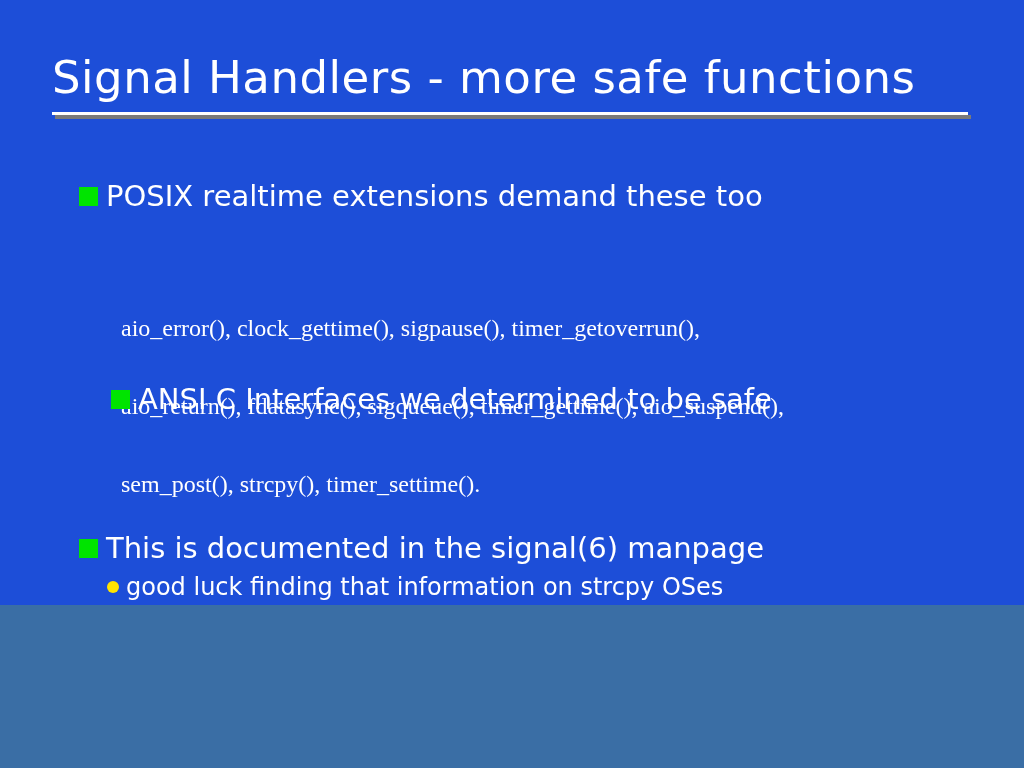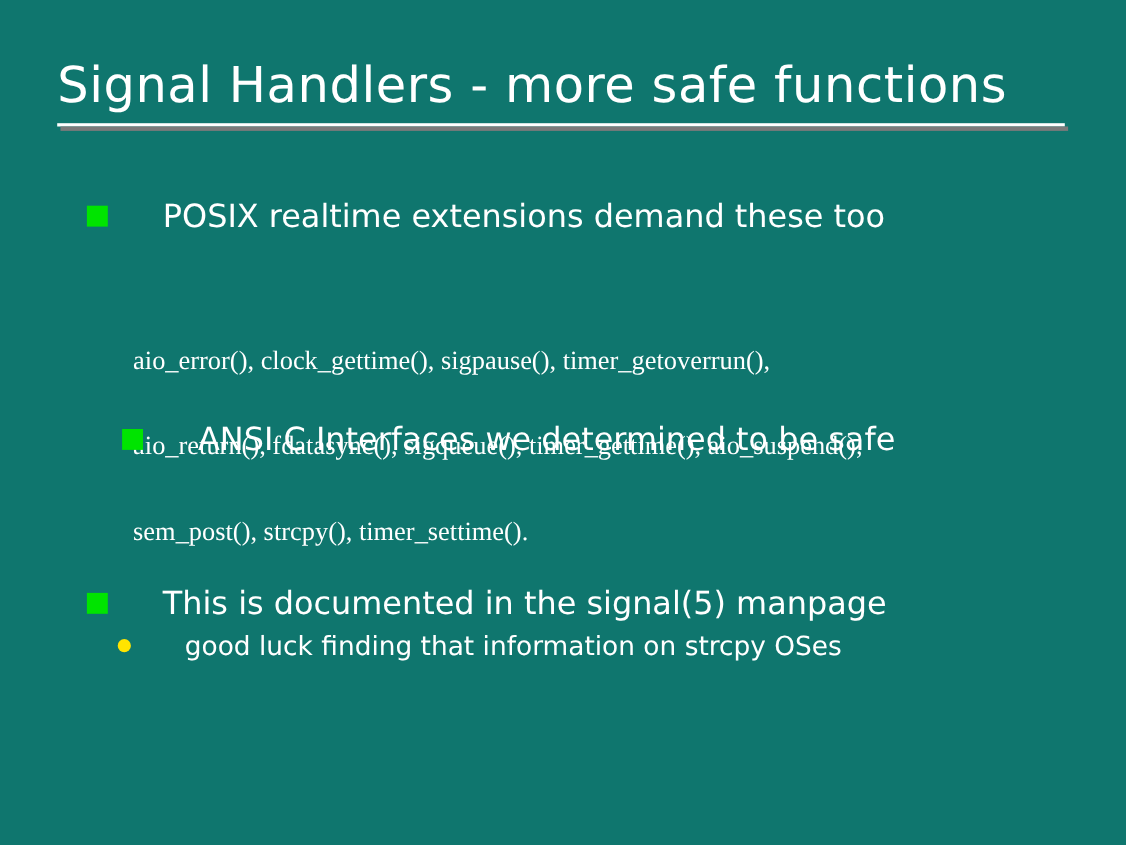--- a/index.html
+++ b/index.html
@@ -10,22 +10,22 @@
     width: 1024px;
     height: 768px;
     overflow: hidden;
     background: #3a6ea5;
     font-family: "DejaVu Sans", sans-serif;
   }
 
   #slide {
     position: relative;
     width: 1024px;
-    height: 768px;
-    background: #0f766e;
+    height: 605px;
+    background: #1d4ed8;
   }
 
   
   .title-block {
     position: absolute;
     left: 52px;
     top: 52px;
     width: 920px;
   }
   .slide-title {
@@ -61,21 +61,20 @@
     left: 0;
     top: 0;
     width: 1024px;
     height: 768px;
   }
 
   .bullet-row {
     position: absolute;
     display: flex;
     align-items: flex-start;
-    gap: 42px;
   }
 
   .bullet-marker-square {
     width: 19px;
     height: 19px;
     background: #00e400;
     flex: 0 0 auto;
     margin-top: 9px;
     margin-right: 8px;
   }
@@ -143,21 +142,21 @@
     </div>
 
     <div class="bullet-row" style="left:79px; top:381px;padding-left:32px;">
       <span class="bullet-marker-square"></span>
       <span class="bullet-text">ANSI C Interfaces we determined to be safe</span>
     </div>
 
 
     <div class="bullet-row" style="left:79px; top:530px;">
       <span class="bullet-marker-square"></span>
-      <span class="bullet-text">This is documented in the signal(5) manpage</span>
+      <span class="bullet-text">This is documented in the signal(6) manpage</span>
     </div>
 
     <div class="bullet-row" style="left:107px; top:572px;">
       <span class="bullet-marker-dot"></span>
       <span class="bullet-text sub">good luck finding that information on strcpy OSes</span>
     </div>
 
   </div>
 </div>
 

